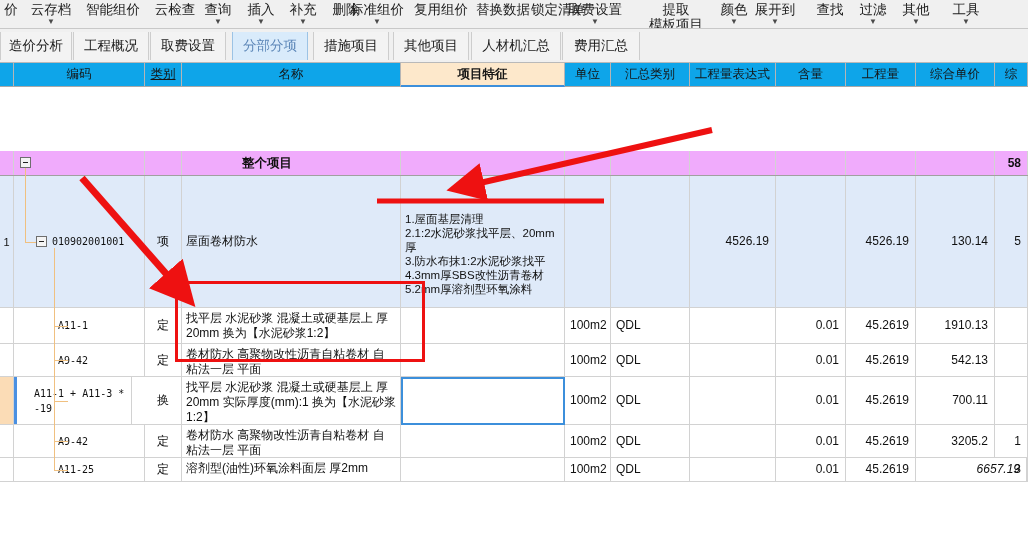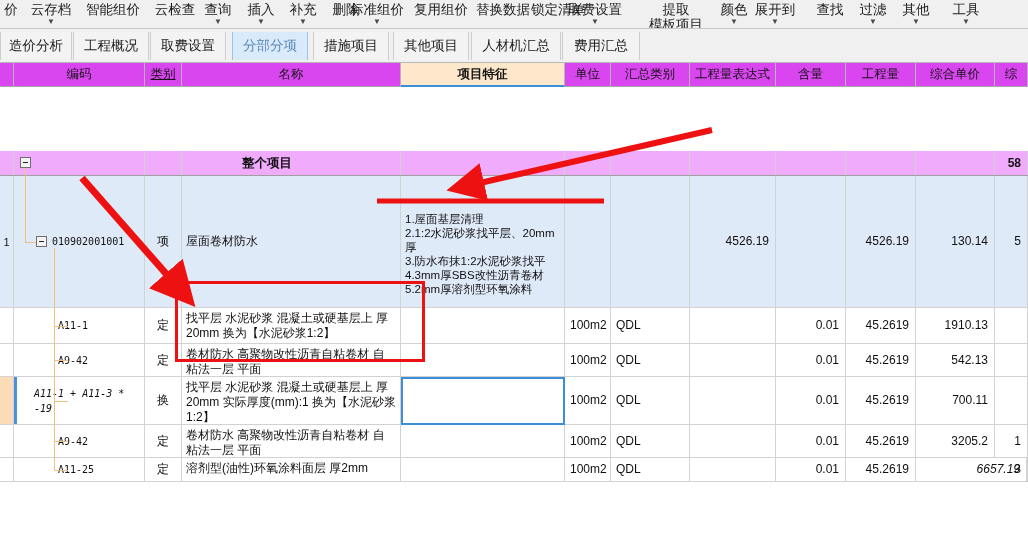--- a/index.html
+++ b/index.html
@@ -84,21 +84,21 @@
     border-bottom: 1px solid #a8a8a8;
   }
   .hcell {
     position: absolute;
     top: 0; height: 23px;
     line-height: 23px;
     text-align: center;
     font-size: 12.5px;
     color: #151515;
     border-right: 1px solid #b5b5b5;
-    background: #d946ef;
+    background: #0ea5e9;
     white-space: nowrap;
     overflow: hidden;
     cursor: default;
   }
   .hcell.feature {
     background: #fde8cb;
     font-weight: bold;
     border-bottom: 2px solid #3c8fdb;
     height: 24px;
     line-height: 22px;
@@ -291,21 +291,21 @@
         <div class="cell midl" style="left: 611px; width: 79px; padding-left: 5px;">QDL</div>
         <div class="cell num mid" style="left: 690px; width: 86px;"></div>
         <div class="cell num mid" style="left: 776px; width: 70px;">0.01</div>
         <div class="cell num mid" style="left: 846px; width: 70px;">45.2619</div>
         <div class="cell num mid" style="left: 916px; width: 79px;">542.13</div>
         <div class="cell num mid" style="left: 995px; width: 33px;"></div>
       </div>
       <div class="row leaf" style="top: 314px; height: 48px;">
         <div class="rownum sel"></div>
         <div class="selbar"></div>
-        <div class="cell mono midl" style="left: 14px; width: 131px; padding-left: 20px; display: flex; align-items: center; font-style: italic;">A11-1 + A11-3 * -19</div>
+        <div class="cell mono midl" style="left: 14px; width: 118px; padding-left: 20px; display: flex; align-items: center;">A11-1 + A11-3 * -19</div>
         <div class="cell midc" style="left: 145px; width: 37px;">换</div>
         <div class="cell top" style="left: 182px; width: 219px; padding-top: 3px;">找平层  水泥砂浆  混凝土或硬基层上  厚20mm   实际厚度(mm):1   换为【水泥砂浆1:2】</div>
         <div class="cell top" style="left: 401px; width: 164px;"></div>
         <div class="cell midl" style="left: 565px; width: 46px; padding-left: 5px;">100m2</div>
         <div class="cell midl" style="left: 611px; width: 79px; padding-left: 5px;">QDL</div>
         <div class="cell num mid" style="left: 690px; width: 86px;"></div>
         <div class="cell num mid" style="left: 776px; width: 70px;">0.01</div>
         <div class="cell num mid" style="left: 846px; width: 70px;">45.2619</div>
         <div class="cell num mid" style="left: 916px; width: 79px;">700.11</div>
         <div class="cell num mid" style="left: 995px; width: 33px;"></div>

